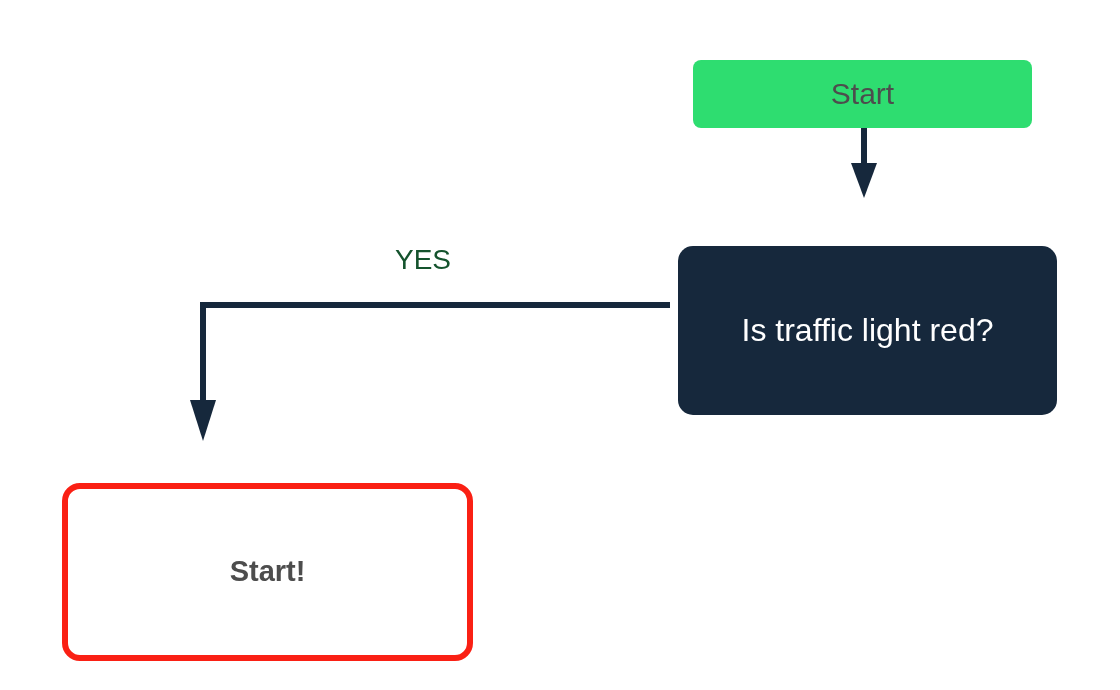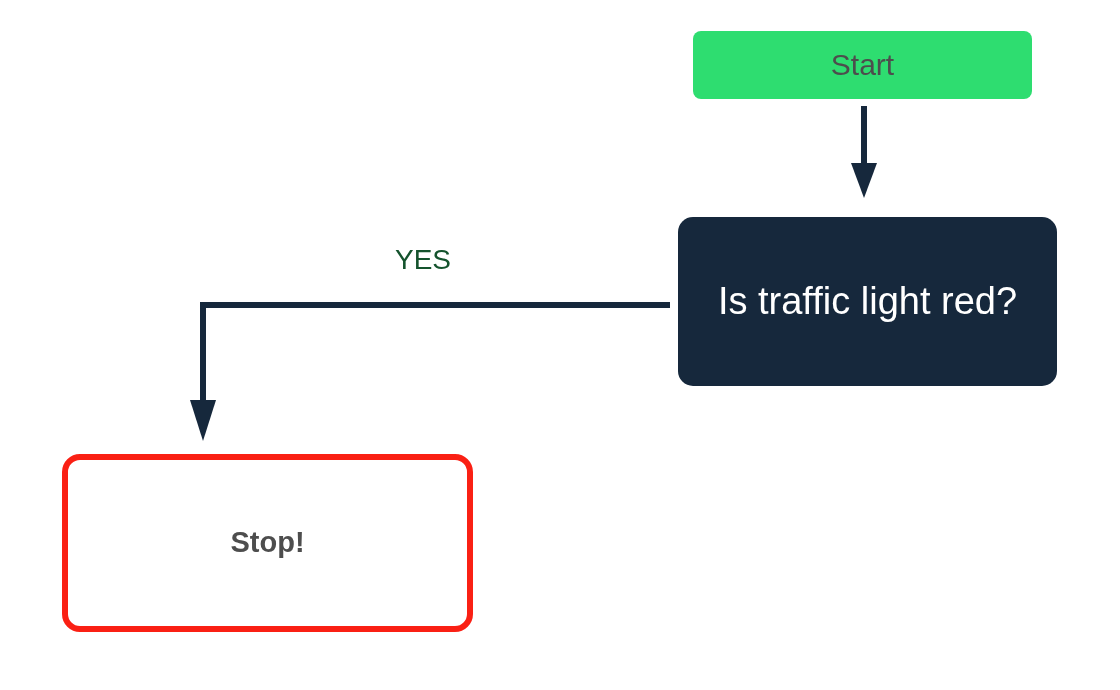--- a/index.html
+++ b/index.html
@@ -20,20 +20,21 @@
 
   
   .node {
     position: absolute;
     box-sizing: border-box;
     display: flex;
     align-items: center;
     justify-content: center;
     text-align: right;
     line-height: 1.15;
+    margin-top: 29px;
   }
 
   .node-start {
     left: 693px;
     top: 31px;
     width: 339px;
     height: 68px;
     background: #2edd70;
     border-radius: 8px;
     color: #4d4d4d;
@@ -42,21 +43,21 @@
   }
 
   .node-decision {
     left: 678px;
     top: 217px;
     width: 379px;
     height: 169px;
     background: #16283c;
     border-radius: 15px;
     color: #ffffff;
-    font-size: 38px;
+    font-size: 32px;
     font-weight: 400;
   }
 
   .node-stop {
     left: 62px;
     top: 454px;
     width: 411px;
     height: 178px;
     background: #ffffff;
     border: 6px solid #fa2014;
@@ -111,16 +112,16 @@
 
   <div class="node node-start">
     <span>Start</span>
   </div>
 
   <div class="node node-decision">
     <span>Is traffic light red?</span>
   </div>
 
   <div class="node node-stop">
-    <span>Stop!</span>
+    <span>Start!</span>
   </div>
 
 </div>
 
 </body></html>

